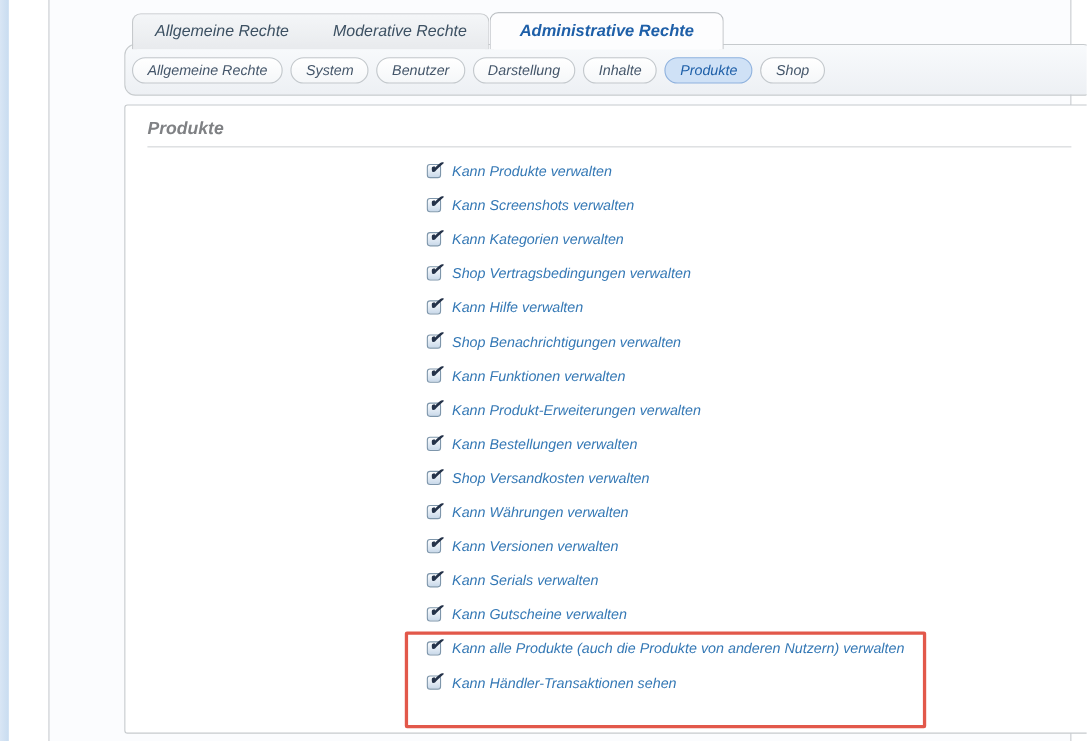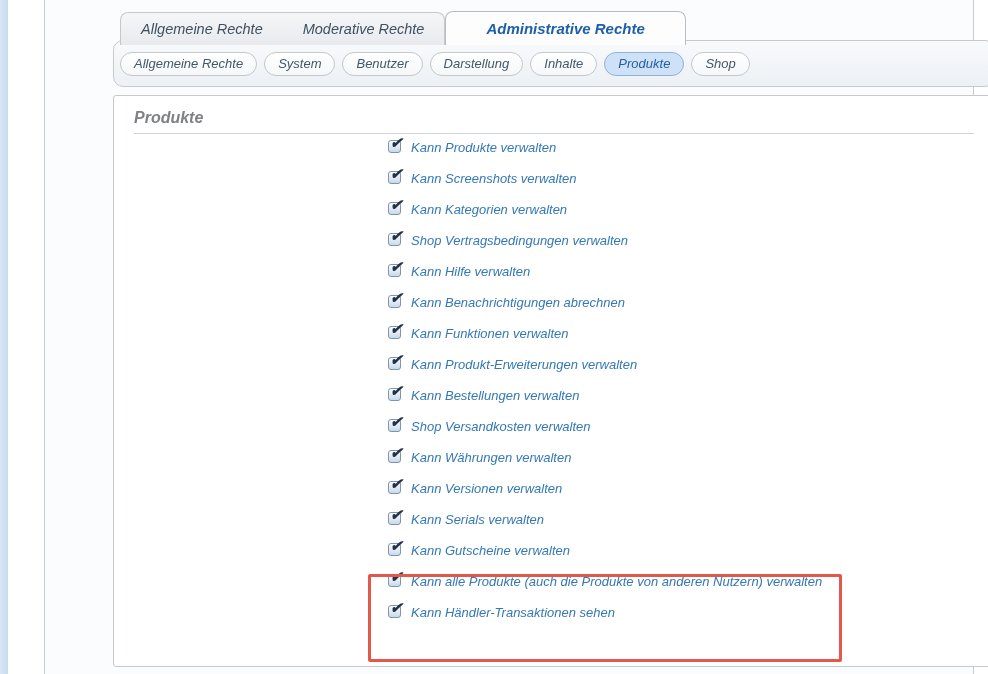--- a/index.html
+++ b/index.html
@@ -13,21 +13,21 @@
 
   
   .outer-panel { position:absolute; left:44px; top:0; width:930px; height:674px;
     background:#fbfcfe; border-left:1px solid #c9cccf; border-right:1px solid #c9cccf;font-style:italic; }
 
   
   .tab-bar { position:absolute; left:75px; top:12px; height:34px; z-index:3; display:flex; }
   .tab-group-inactive { display:flex; height:33px; border:1px solid #c6c9cc; border-bottom:none;
     border-radius:8px 8px 0 0; background:linear-gradient(#f4f6f8,#e8eaed); }
   .tab { padding:0 20px; line-height:32px; font-size:14.5px; color:#3d5163; cursor:pointer; white-space:nowrap; }
-  .tab-active { height:34px; margin-top:-1px; padding:0 40px; line-height:34px; background:#fdfdfe;
+  .tab-active { height:34px; margin-top:-1px; padding:0 26px; line-height:34px; background:#fdfdfe;
     border:1px solid #b9bdc1; border-bottom:none; border-radius:8px 8px 0 0;
     font-size:15px; font-weight:bold; color:#1e5fa8; position:relative; z-index:4; }
 
   
   .subtab-bar { position:absolute; left:68px; top:40px; width:882px; height:47px; z-index:1;
     border:1px solid #c6cacd; border-radius:10px;
     background:linear-gradient(#f8fafc,#edf0f4);
     display:flex; align-items:center; padding-left:6px; }
   .pill { height:24px; line-height:22px; padding:0 13px; margin-right:7px;
     border:1px solid #c3c8cc; border-radius:13px; background:linear-gradient(#ffffff,#f5f7f9);
@@ -35,21 +35,21 @@
   .pill-active { background:#cfe1f6; border-color:#8fb2de; color:#1e5fa8; }
 
   
   .content-box { position:absolute; left:68px; top:95px; width:882px; height:572px;
     background:#ffffff; border:1px solid #c6cacd; border-radius:3px; z-index:0; }
   .section-title { margin:13px 20px 0 20px; font-size:16px; font-weight:bold; color:#7f8184; }
   .section-divider { margin:6px 20px 0 20px; border:none; border-top:1px solid #d2d5d8; height:0; }
 
   
   .perm-list { position:absolute; left:274px; top:44px; }
-  .perm-row { height:31px; display:flex; }
+  .perm-row { height:31px; display:flex; align-items:center; }
   .cb { width:13px; height:13px; flex:0 0 13px; border:1px solid #7e96ab; border-radius:3px;
     background:linear-gradient(#fdfeff,#c9d9ea); position:relative; cursor:pointer; }
   .cb::after { content:"\2714"; position:absolute; left:1px; top:-7px;
     font-size:15px; font-weight:bold; color:#243249; }
   .perm-label { margin-left:10px; font-size:13px; color:#3478b5; cursor:pointer; white-space:nowrap; }
 
   
   .highlight-box { position:absolute; left:254px; top:478px; width:474px; height:88px;
     border:3px solid #e2584a; border-radius:2px; z-index:5; pointer-events:none; }
 </style>
@@ -99,21 +99,21 @@
         <div class="perm-row">
           <span class="cb"></span>
           <span class="perm-label">Shop Vertragsbedingungen verwalten</span>
         </div>
         <div class="perm-row">
           <span class="cb"></span>
           <span class="perm-label">Kann Hilfe verwalten</span>
         </div>
         <div class="perm-row">
           <span class="cb"></span>
-          <span class="perm-label">Kann Benachrichtigungen abrechnen</span>
+          <span class="perm-label">Shop Benachrichtigungen verwalten</span>
         </div>
         <div class="perm-row">
           <span class="cb"></span>
           <span class="perm-label">Kann Funktionen verwalten</span>
         </div>
         <div class="perm-row">
           <span class="cb"></span>
           <span class="perm-label">Kann Produkt-Erweiterungen verwalten</span>
         </div>
         <div class="perm-row">

